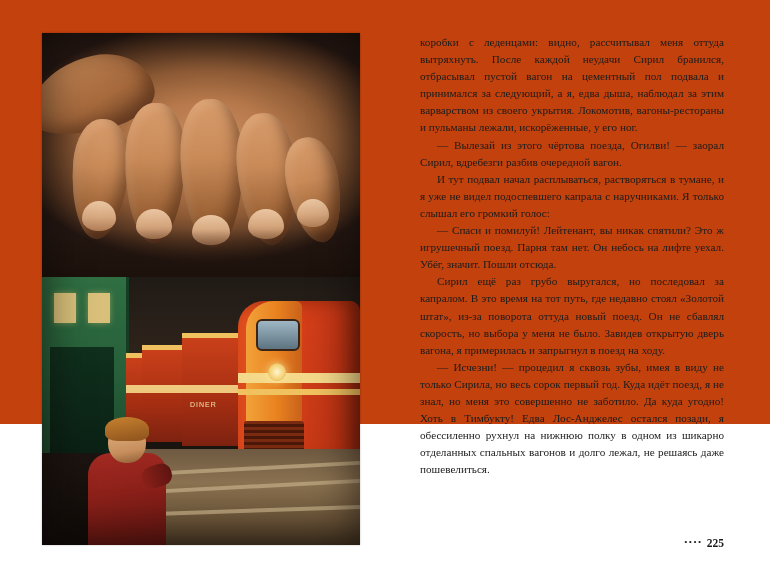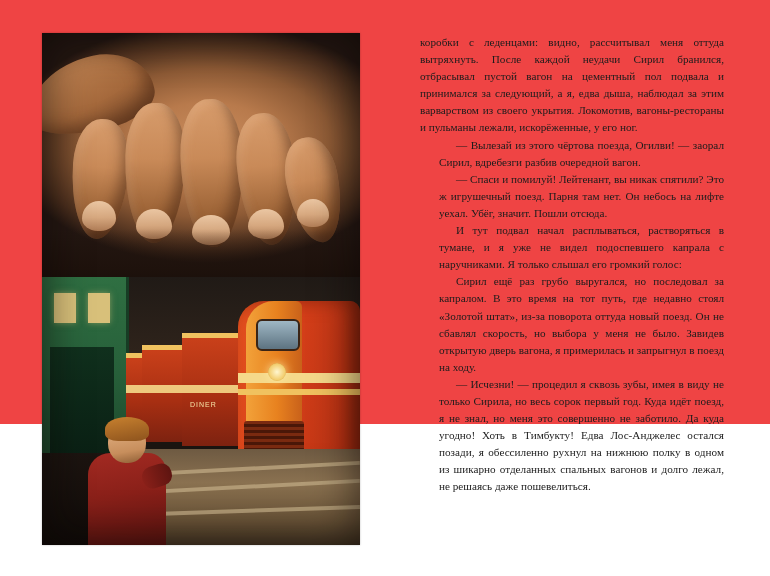--- a/index.html
+++ b/index.html
@@ -10,21 +10,21 @@
   body {
     width: 770px;
     height: 576px;
     overflow: hidden;
     font-family: "Liberation Serif", serif;
   }
   .page {
     position: relative;
     width: 770px;
     height: 424px;
-    background: #ef4444;
+    background: #c2410c;
   }
 
   
   .illus-wrap {
     position: absolute;
     left: 42px;
     top: 33px;
     width: 318px;
     height: 512px;
     background: #1a1410;
@@ -259,21 +259,21 @@
   }
   .text-col p {
     margin: 0;
     font-family: "Liberation Serif", serif;
     font-size: 11.2px;
     line-height: 17.1px;
     text-align: justify;
     color: #1c1c1c;
     hyphens: auto;
   }
-  .text-col p.ind { text-indent: 17px; margin-left: 19px; }
+  .text-col p.ind { text-indent: 17px; }
   .page-footer {
     position: absolute;
     left: 420px;
     top: 537px;
     width: 304px;
     text-align: right;
     font-family: "Liberation Serif", serif;
     font-size: 11.5px;
     font-weight: bold;
     color: #1c1c1c;
@@ -340,20 +340,23 @@
       <div class="boy-head"></div>
       <div class="boy-hair"></div>
 
       <div class="illus-vignette"></div>
     </div>
   </div>
 
   <div class="text-col">
     <p>коробки с леденцами: видно, рассчитывал меня оттуда вытряхнуть. После каждой неудачи Сирил бранился, отбрасывал пустой вагон на цементный пол подвала и принимался за следующий, а я, едва дыша, наблюдал за этим варварством из своего укрытия. Локомотив, вагоны-рестораны и пульманы лежали, искорёженные, у его ног.</p>
     <p class="ind">— Вылезай из этого чёртова поезда, Огилви! — заорал Сирил, вдребезги разбив очередной вагон.</p>
+    <p class="ind">И тут подвал начал расплываться, растворяться в тумане, и я уже не видел подоспевшего капрала с наручниками. Я только слышал его громкий голос:</p>
     <p class="ind">— Спаси и помилуй! Лейтенант, вы никак спятили? Это ж игрушечный поезд. Парня там нет. Он небось на лифте уехал. Убёг, значит. Пошли отсюда.</p>
-    <p class="ind">И тут подвал начал расплываться, растворяться в тумане, и я уже не видел подоспевшего капрала с наручниками. Я только слышал его громкий голос:</p>
     <p class="ind">Сирил ещё раз грубо выругался, но последовал за капралом. В это время на тот путь, где недавно стоял «Золотой штат», из-за поворота оттуда новый поезд. Он не сбавлял скорость, но выбора у меня не было. Завидев открытую дверь вагона, я примерилась и запрыгнул в поезд на ходу.</p>
     <p class="ind">— Исчезни! — процедил я сквозь зубы, имея в виду не только Сирила, но весь сорок первый год. Куда идёт поезд, я не знал, но меня это совершенно не заботило. Да куда угодно! Хоть в Тимбукту! Едва Лос-Анджелес остался позади, я обессиленно рухнул на нижнюю полку в одном из шикарно отделанных спальных вагонов и долго лежал, не решаясь даже пошевелиться.</p>
   </div>
 
+  <div class="page-footer">
+    <span class="dots">••••</span><span>225</span>
+  </div>
 
 </div>
 
 </body></html>

